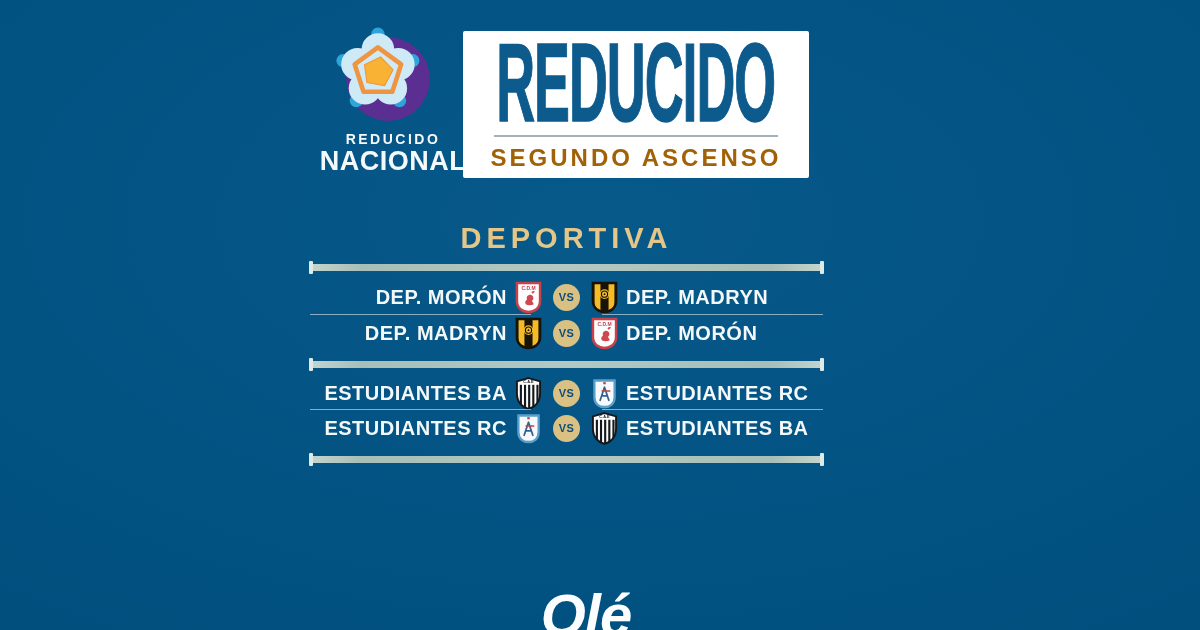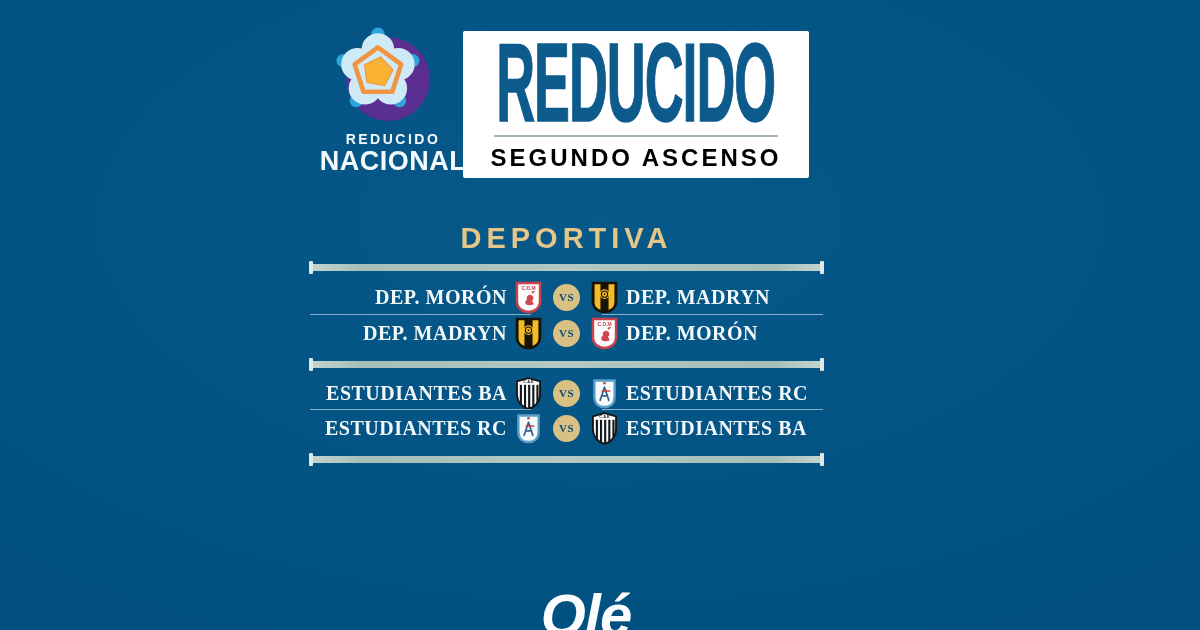--- a/index.html
+++ b/index.html
@@ -24,41 +24,41 @@
     display:flex; flex-direction:column; align-items:center; justify-content:flex-start;
     padding-top:2px;
   }
   .title-main {
     color:#0d5a8c; font-weight:bold; font-size:112px; line-height:100px;
     display:inline-block; transform:scaleX(0.48); transform-origin:50% 50%;
     letter-spacing:-2px; -webkit-text-stroke:1.5px #0d5a8c; white-space:nowrap;
   }
   .title-divider { width:284px; height:2px; background:#a3b1ba; margin:2px 0 7px 0; }
   .title-sub {
-    color:#000000; font-weight:bold; font-size:24px; letter-spacing:3px; white-space:nowrap;
+    color:#a16207; font-weight:bold; font-size:24px; letter-spacing:3px; white-space:nowrap;
   }
 
   
   .section-title {
     position:absolute; left:310px; top:221px; width:513px; text-align:center;
     color:#e3c688; font-weight:bold; font-size:29px; letter-spacing:5px; line-height:34px;
   }
 
   
   .bracket { position:absolute; left:310px; top:0; width:513px; }
   .bar { position:absolute; left:0; width:513px; height:7px;
     background:linear-gradient(90deg,#c3d5cf 0%,#a7bfb8 10%,#b3c8c2 50%,#a7bfb8 90%,#c3d5cf 100%);
   }
   .bar::before, .bar::after { content:""; position:absolute; top:-3px; width:4px; height:13px;
     background:#dfe9e5; border-radius:1px; }
   .bar::before { left:-1px; } .bar::after { right:-1px; }
   .bar-1 { top:264px; } .bar-2 { top:361px; } .bar-3 { top:456px; }
 
   .match-row { position:absolute; left:0; width:513px; height:34px;
-    display:flex; align-items:center;font-family:Liberation Serif, serif; }
+    display:flex; align-items:center; }
   .row-1 { top:280px; } .row-2 { top:316px; } .row-3 { top:376px; } .row-4 { top:411px; }
   .team-name { flex:1; color:#f3f8fb; font-weight:bold; font-size:20px;
     letter-spacing:0.5px; white-space:nowrap; }
   .team-home { text-align:right; padding-right:8px; }
   .team-away { text-align:left; padding-left:8px; }
   .badge { width:27px; height:33px; flex:0 0 27px; }
   .vs-circle { flex:0 0 27px; width:27px; height:27px; margin:12px 11px; border-radius:50%;
     background:#d9c184; color:#0c4c79; font-weight:bold; font-size:11px; letter-spacing:0.5px;
     display:flex; align-items:center; justify-content:center; }
   .row-divider { position:absolute; left:0; width:513px; height:1px;

